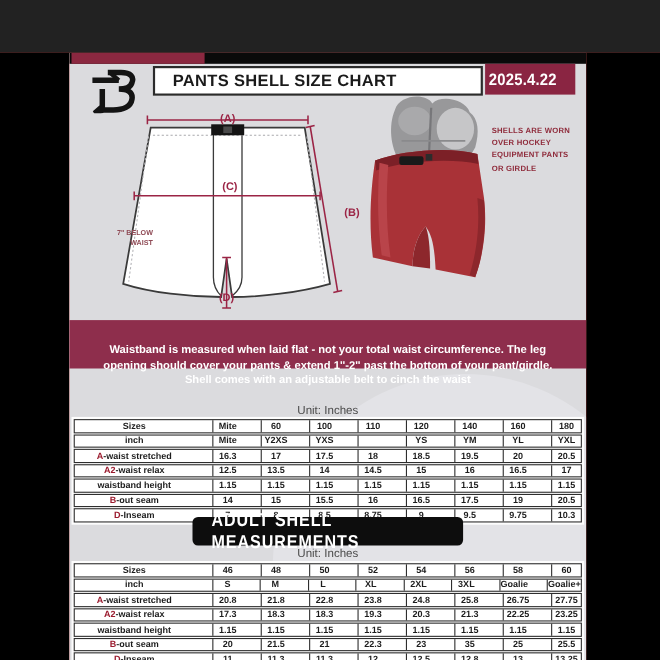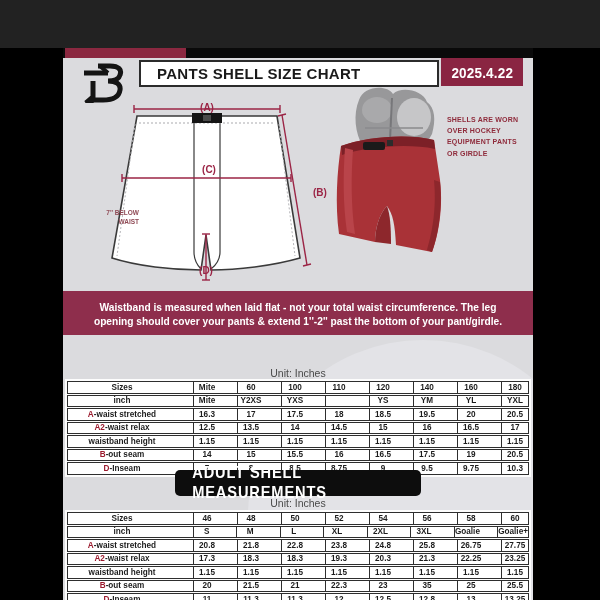--- a/index.html
+++ b/index.html
@@ -12,32 +12,32 @@
   .watermark{position:absolute;border-radius:50%;background:#e3e3e7;}
   
   .topbar{position:absolute;left:0;top:0;width:470px;height:10px;background:#0a0a0a;}
   .topbar .accent{position:absolute;left:2px;top:0;width:121px;height:10px;background:#8b2840;}
   
   .logo{position:absolute;left:18px;top:11px;}
   .titlebox{position:absolute;left:76px;top:12px;width:300px;height:27px;background:#fff;
             border:2px solid #2b2b2b;box-sizing:border-box;display:flex;align-items:center;
             padding-left:16px;font-size:15px;font-weight:600;color:#1a1a1a;letter-spacing:.3px;}
   .datebox{position:absolute;left:378px;top:10px;width:82px;height:28px;background:#8a2542;
-           color:#fff;display:flex;align-items:center;justify-content:center;
+           color:#fff;display:flex;align-items:center;justify-content:flex-start;
            font-size:15px;font-weight:700;transform-origin:center;}
   .datebox span{display:inline-block;transform:scaleX(.9);letter-spacing:.2px;}
   
   .waistnote{position:absolute;left:18px;top:160px;width:58px;text-align:right;
              font-size:6.5px;font-weight:700;color:#8f4a55;line-height:1.45;}
   .shellnote{position:absolute;left:384px;top:66px;width:86px;font-size:7px;font-weight:700;
              color:#8f2b3b;line-height:1.6;letter-spacing:.2px;}
   
   .banner{position:absolute;left:0;top:243px;width:470px;height:44px;background:#8e2e4c;
           color:#fff;text-align:center;font-size:10.2px;font-weight:700;line-height:13.5px;
-          padding-top:10px;box-sizing:border-box;}
+          padding-top:21px;box-sizing:border-box;}
   
   .bartitle{position:absolute;left:112px;width:246px;height:26px;background:#0d0d0d;border-radius:5px;
             color:#fff;display:flex;align-items:center;justify-content:center;}
   .bartitle span{display:inline-block;transform:scaleX(.86);font-size:17px;font-weight:700;letter-spacing:1px;}
   .unit{position:absolute;left:0;width:470px;text-align:center;font-size:10.5px;color:#4a4a4a;}
   
   .tpanel{position:absolute;left:2px;width:466px;background:#fdfdfd;padding:2px 2px 1px 2px;box-sizing:border-box;}
   .trow{display:flex;background:#fff;border:1px solid #2e2e2e;margin-bottom:1px;height:10.5px;gap:17px;}
   .tcell{display:flex;align-items:center;justify-content:center;font-size:8.2px;font-weight:700;color:#1c1c1c;}
   .tlabel{width:108px;}
@@ -142,20 +142,21 @@
     <div class="shellnote">
       <div>SHELLS ARE WORN</div>
       <div>OVER HOCKEY</div>
       <div>EQUIPMENT PANTS</div>
       <div>OR GIRDLE</div>
     </div>
 
     <div class="banner">
       <div>Waistband is measured when laid flat - not your total waist circumference. The leg</div>
       <div>opening should cover your pants &amp; extend 1''-2'' past the bottom of your pant/girdle.</div>
+      <div>Shell comes with an adjustable belt to cinch the waist</div>
     </div>
 
     <div class="unit" style="top:319px;">Unit: Inches</div>
     <div class="tpanel" style="top:331px;">
         <div class="trow">
           <div class="tcell tlabel">
             <span class="lpre"></span>
             <span>Sizes</span>
           </div>
           <div class="tcell tval">Mite</div>

